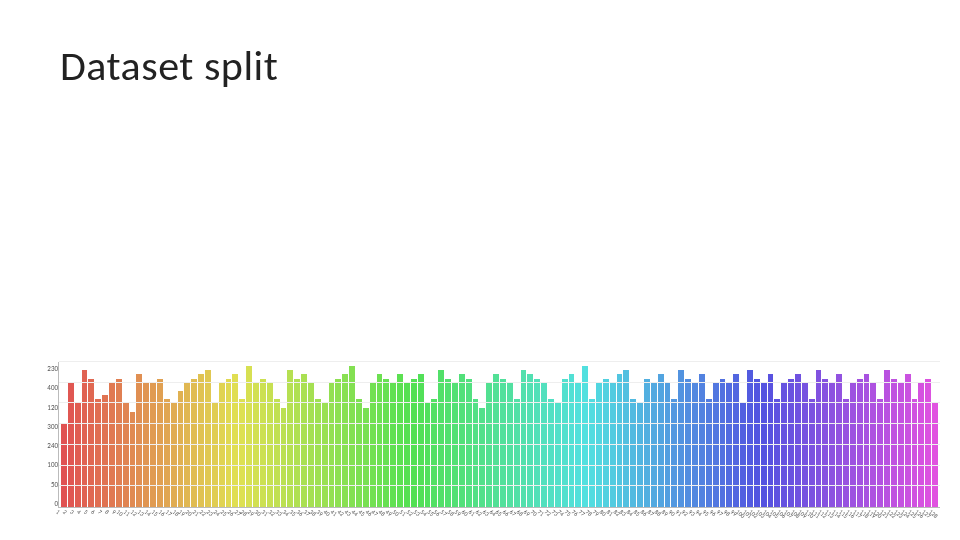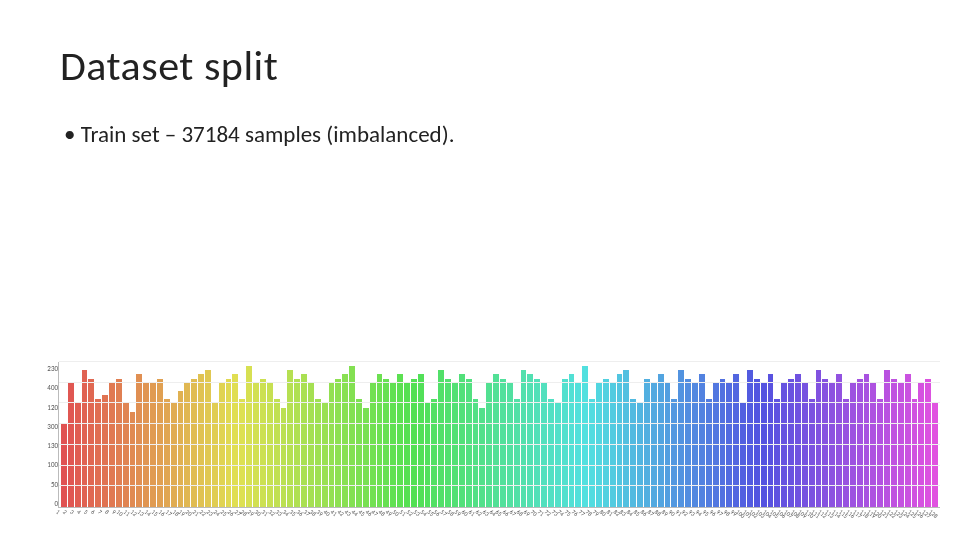--- a/index.html
+++ b/index.html
@@ -96,30 +96,29 @@
     transform-origin: top left;
     white-space: nowrap;
   }
 </style>
 </head>
 <body>
 
 <div class="slide">
   <h1 class="title">Dataset split</h1>
   <ul class="bullets">
-    <li>Train set – 37184 samples (imbalanced).</li>
   </ul>
 
   <div class="chart-area">
     <div class="y-axis" id="y-axis">
         <span>230</span>
         <span>400</span>
         <span>120</span>
         <span>300</span>
-        <span>130</span>
+        <span>240</span>
         <span>100</span>
         <span>50</span>
         <span>0</span>
       </div>
     <div class="plot-wrap">
       <div class="plot" id="plot">
         <div class="grid" id="grid">
             <div class="grid-line" style="bottom: 14.2857%;"></div>
             <div class="grid-line" style="bottom: 28.5714%;"></div>
             <div class="grid-line" style="bottom: 42.8571%;"></div>

